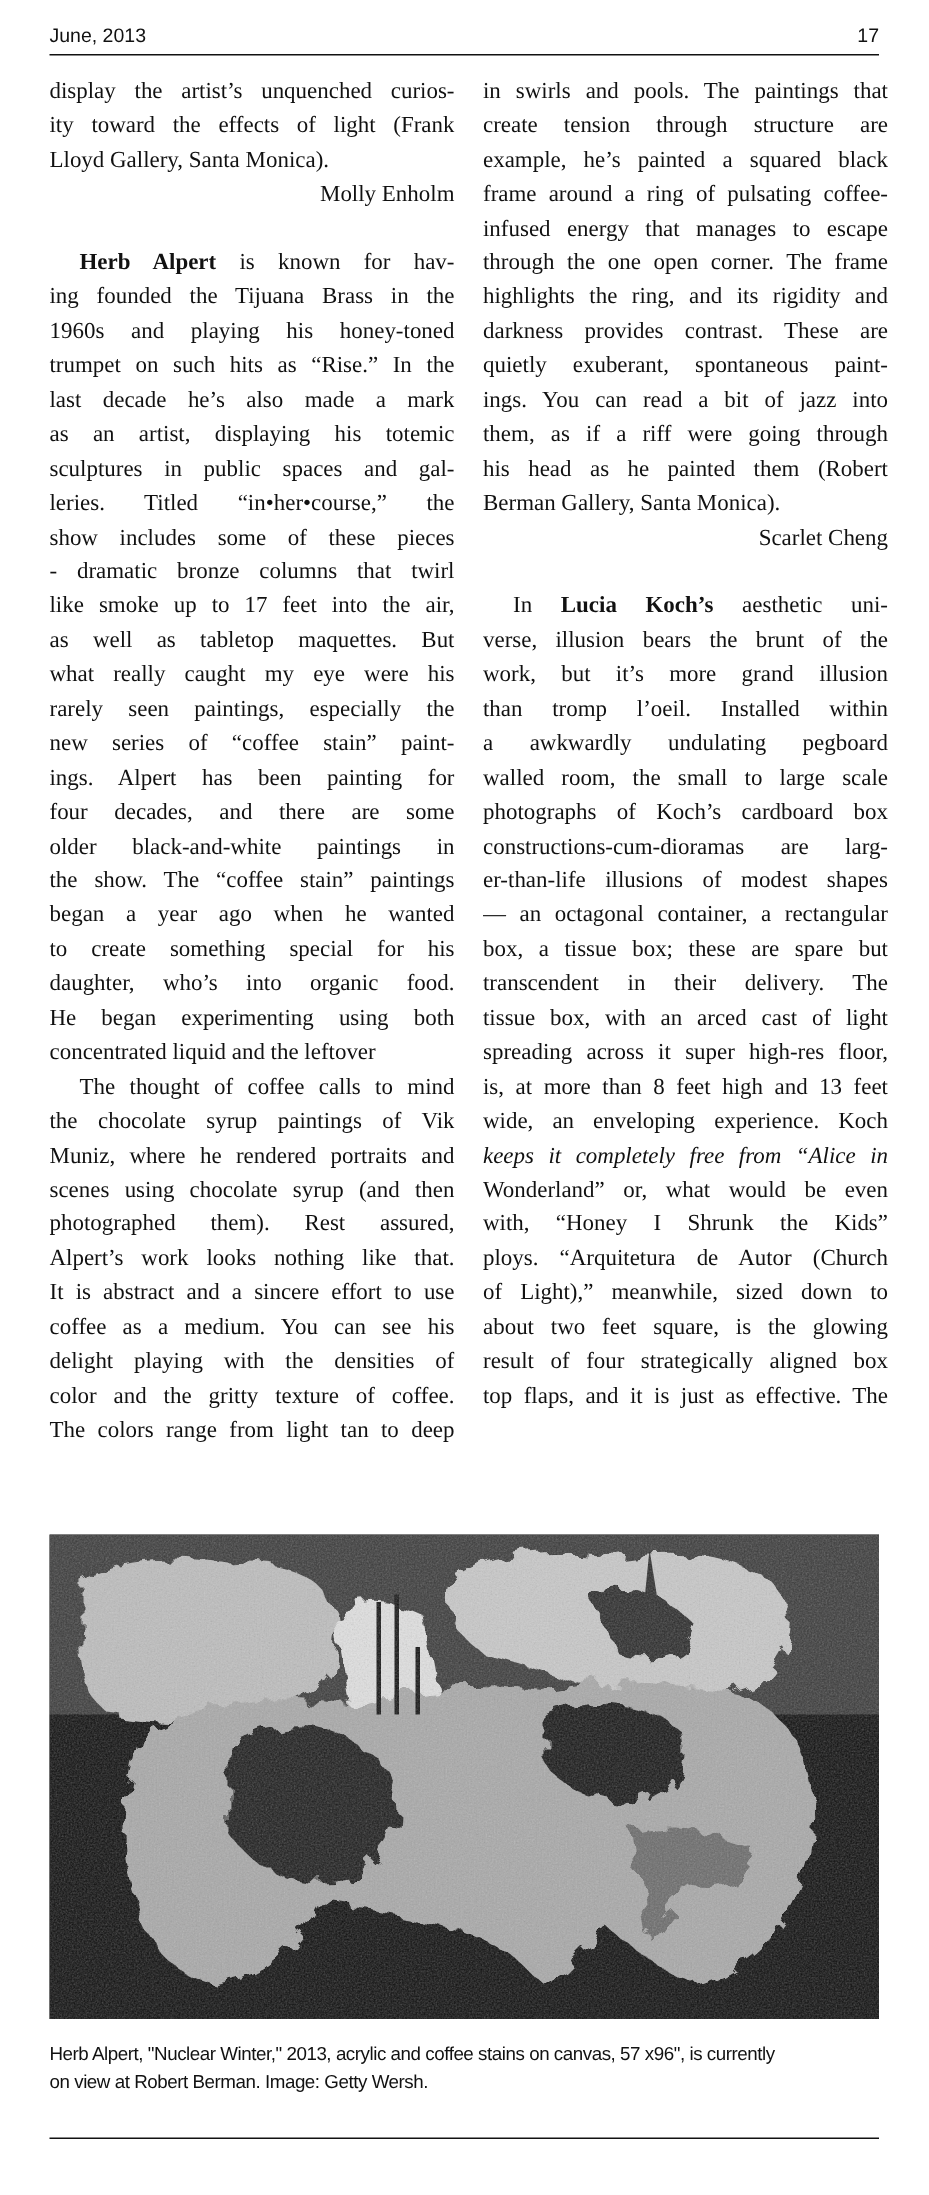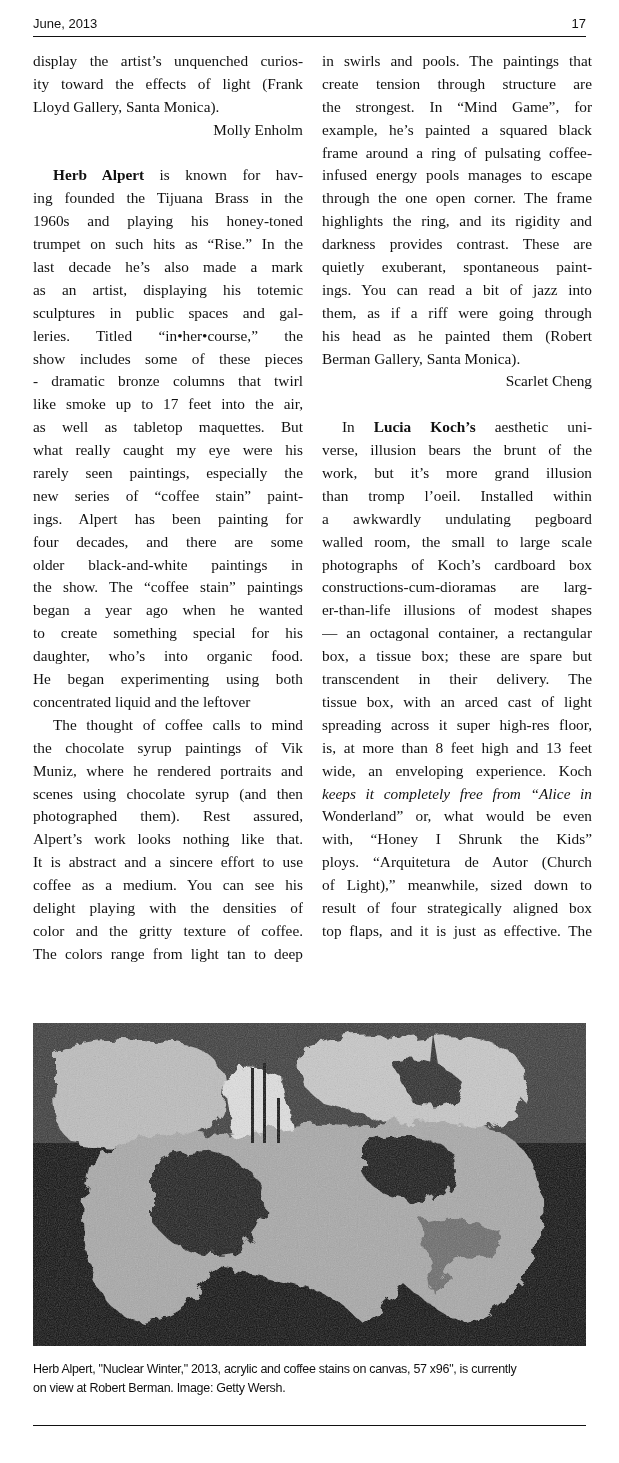--- a/index.html
+++ b/index.html
@@ -75,24 +75,23 @@
     <span class="line" style="white-space: normal; overflow: hidden;">delight playing with the densities of</span>
     <span class="line" style="white-space: normal; overflow: hidden;">color and the gritty texture of coffee.</span>
     <span class="line" style="white-space: normal; overflow: hidden;">The colors range from light tan to deep</span>
   </div>
 </div>
 
 <div class="col col-right">
   <div>
     <span class="line" style="white-space: normal; overflow: hidden;">in swirls and pools. The paintings that</span>
     <span class="line" style="white-space: normal; overflow: hidden;">create tension through structure are</span>
-    <span class="line" style="white-space: normal; overflow: hidden;">the strongest. In “Mind Game”, for</span>
     <span class="line" style="white-space: normal; overflow: hidden;">example, he’s painted a squared black</span>
     <span class="line" style="white-space: normal; overflow: hidden;">frame around a ring of pulsating coffee-</span>
-    <span class="line" style="white-space: normal; overflow: hidden;">infused energy pools manages to escape</span>
+    <span class="line" style="white-space: normal; overflow: hidden;">infused energy that manages to escape</span>
     <span class="line" style="white-space: normal; overflow: hidden;">through the one open corner. The frame</span>
     <span class="line" style="white-space: normal; overflow: hidden;">highlights the ring, and its rigidity and</span>
     <span class="line" style="white-space: normal; overflow: hidden;">darkness provides contrast. These are</span>
     <span class="line" style="white-space: normal; overflow: hidden;">quietly exuberant, spontaneous paint-</span>
     <span class="line" style="white-space: normal; overflow: hidden;">ings. You can read a bit of jazz into</span>
     <span class="line" style="white-space: normal; overflow: hidden;">them, as if a riff were going through</span>
     <span class="line" style="white-space: normal; overflow: hidden;">his head as he painted them (Robert</span>
     <span class="line last" style="white-space: normal; overflow: hidden;">Berman Gallery, Santa Monica).</span>
   </div>
   <span class="line right" style="white-space: normal; overflow: hidden;">Scarlet Cheng</span>
@@ -112,20 +111,21 @@
     <span class="line" style="white-space: normal; overflow: hidden;">transcendent in their delivery. The</span>
     <span class="line" style="white-space: normal; overflow: hidden;">tissue box, with an arced cast of light</span>
     <span class="line" style="white-space: normal; overflow: hidden;">spreading across it super high-res floor,</span>
     <span class="line" style="white-space: normal; overflow: hidden;">is, at more than 8 feet high and 13 feet</span>
     <span class="line" style="white-space: normal; overflow: hidden;">wide, an enveloping experience. Koch</span>
     <span class="line" style="white-space: normal; overflow: hidden; font-style: italic;">keeps it completely free from “Alice in</span>
     <span class="line" style="white-space: normal; overflow: hidden;">Wonderland” or, what would be even</span>
     <span class="line" style="white-space: normal; overflow: hidden;">with, “Honey I Shrunk the Kids”</span>
     <span class="line" style="white-space: normal; overflow: hidden;">ploys. “Arquitetura de Autor (Church</span>
     <span class="line" style="white-space: normal; overflow: hidden;">of Light),” meanwhile, sized down to</span>
+    <span class="line" style="white-space: normal; overflow: hidden;">about two feet square, is the glowing</span>
     <span class="line" style="white-space: normal; overflow: hidden;">result of four strategically aligned box</span>
     <span class="line" style="white-space: normal; overflow: hidden;">top flaps, and it is just as effective. The</span>
   </div>
 </div>
 
 <div class="figure" role="img" aria-label="Black-and-white abstract painting with pale cloud-like shapes, dark stains and spires">
   <svg viewBox="0 0 553 323" preserveAspectRatio="none">
     <defs>
       <filter id="grain" x="0" y="0" width="100%" height="100%">
         <feTurbulence type="fractalNoise" baseFrequency="0.9" numOctaves="2" seed="3"></feTurbulence>

